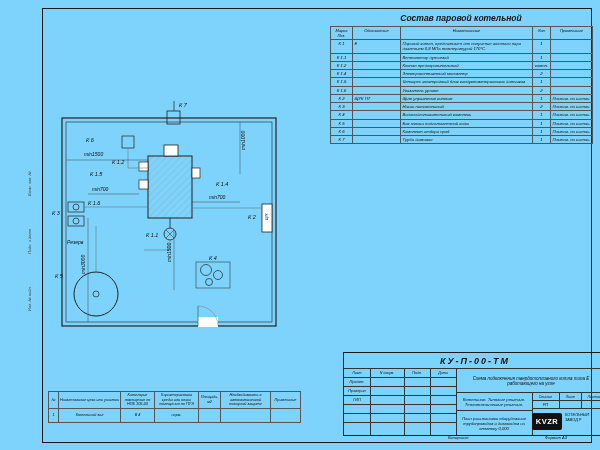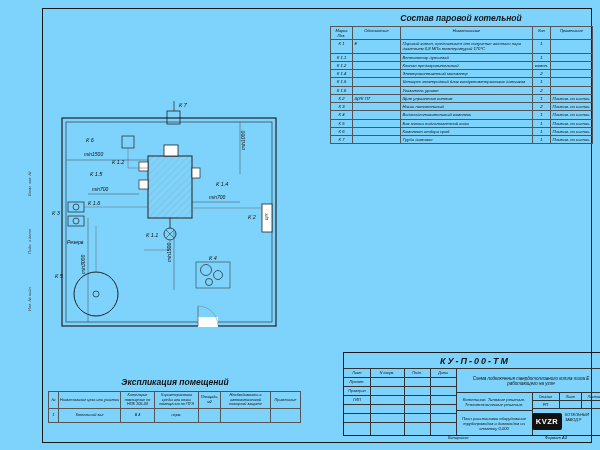--- a/index.html
+++ b/index.html
@@ -249,21 +249,20 @@
     <text x="219.5" y="122" font-size="3" transform="rotate(-90 219.5 122)">ЩУК</text>
     <text x="4" y="117" font-size="5.5">К 3</text>
     <text x="19" y="146" font-size="5">Резерв</text>
     <text x="98" y="139" font-size="5.5">К 1.1</text>
     <text x="123" y="164" font-size="5" transform="rotate(-90 123 164)">min1500</text>
     <text x="7" y="180" font-size="5.5">К 5</text>
     <text x="161" y="162" font-size="5.5">К 4</text>
     <text x="37" y="176" font-size="5" transform="rotate(-90 37 176)">min3000</text>
   </svg>
 
-  <div class="expl-title">Экспликация помещений</div>
   <table class="expl">
     <colgroup>
         <col style="width:10px">
         <col style="width:62px">
         <col style="width:34px">
         <col style="width:44px">
         <col style="width:22px">
         <col style="width:50px">
         <col style="width:30px">
       </colgroup>

